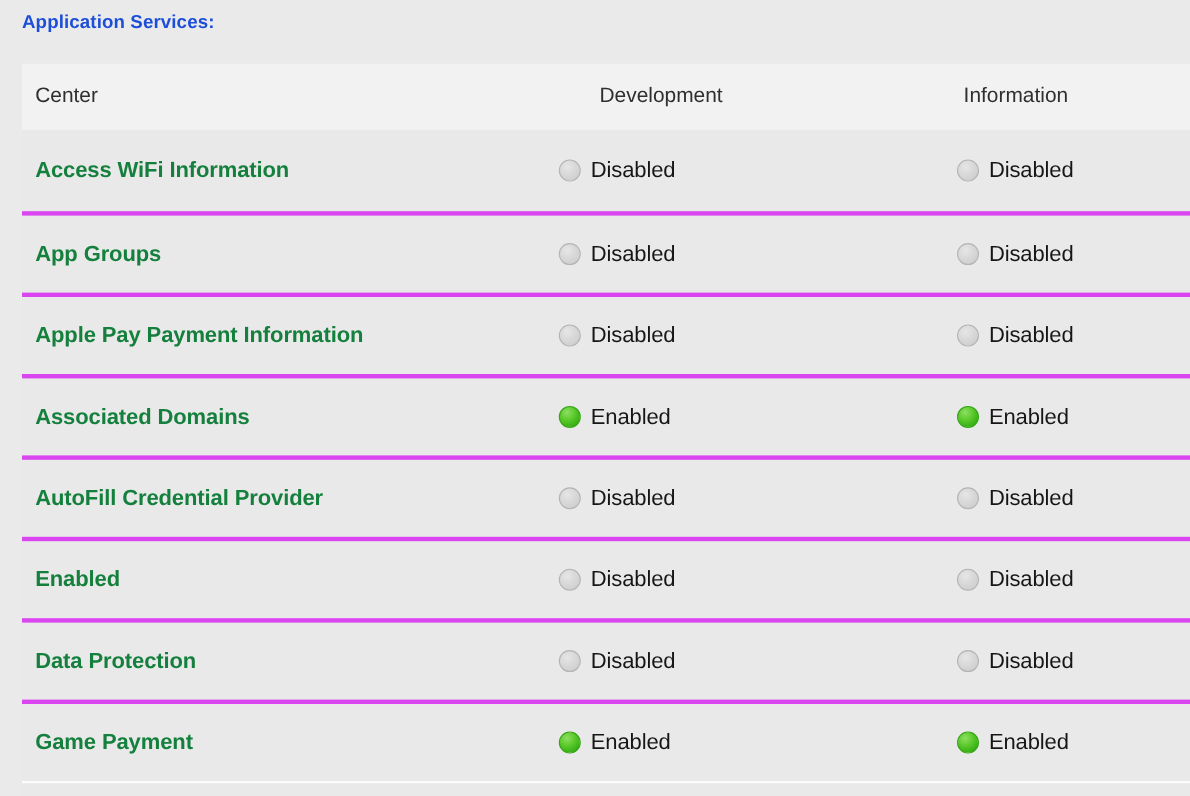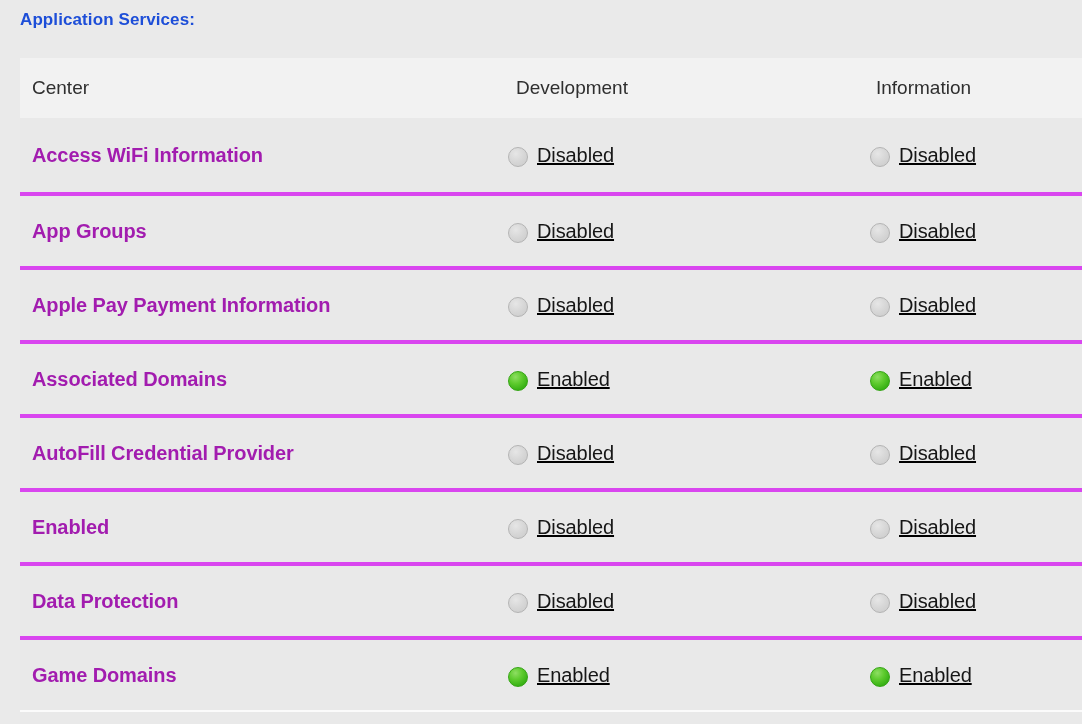--- a/index.html
+++ b/index.html
@@ -78,35 +78,34 @@
     position: absolute;
     display: flex;
     align-items: center;
     white-space: nowrap;
   }
   .col-service      { left: 12px; }
   .col-development  { left: 488px; }
   .col-distribution { left: 850px; }
 
   .row.header-row .col-service      { left: 12px; }
-  .row.header-row .col-development  { left: 496px; }
+  .row.header-row .col-development  { left: 525px; }
   .row.header-row .col-distribution { left: 856px; }
 
   .service-name {
     font-size: 20px;
     font-weight: bold;
-    color: #a21caf;
+    color: #15803d;
     letter-spacing: -0.1px;
   }
 
   
   .status {
     display: flex;
-    align-items: flex-end;
-    text-decoration: underline;
+    align-items: center;
   }
   .status-dot {
     width: 20px;
     height: 20px;
     border-radius: 50%;
     flex: 0 0 auto;
     margin-right: 9px;
   }
   .status-dot.disabled {
     background: radial-gradient(circle at 38% 32%, #e6e6e6 0%, #d8d8d8 45%, #c9c9c9 100%);
@@ -259,21 +258,21 @@
         </div>
         <div class="cell col-distribution">
           <div class="status">
             <span class="status-dot disabled"></span>
             <span class="status-label">Disabled</span>
           </div>
         </div>
       </div>
       <div class="row body-row">
         <div class="cell col-service">
-          <span class="service-name">Game Domains</span>
+          <span class="service-name">Game Payment</span>
         </div>
         <div class="cell col-development">
           <div class="status">
             <span class="status-dot enabled"></span>
             <span class="status-label">Enabled</span>
           </div>
         </div>
         <div class="cell col-distribution">
           <div class="status">
             <span class="status-dot enabled"></span>

